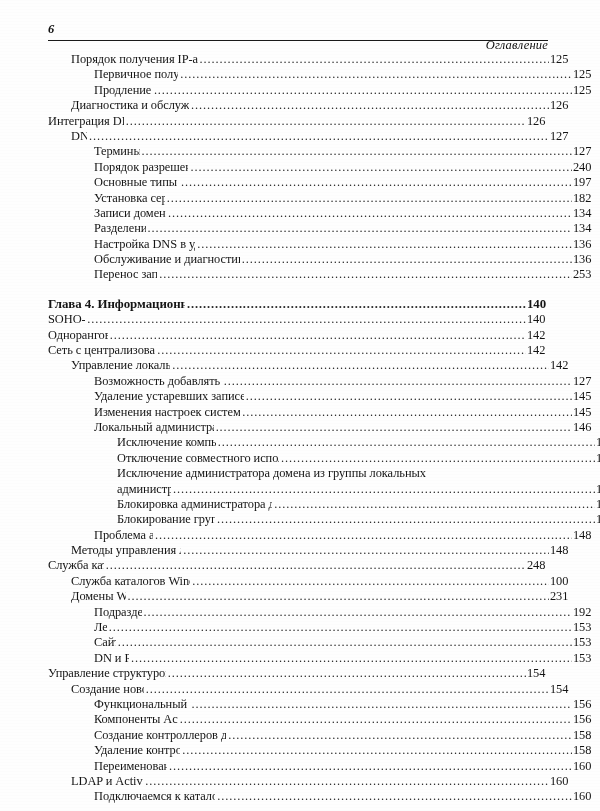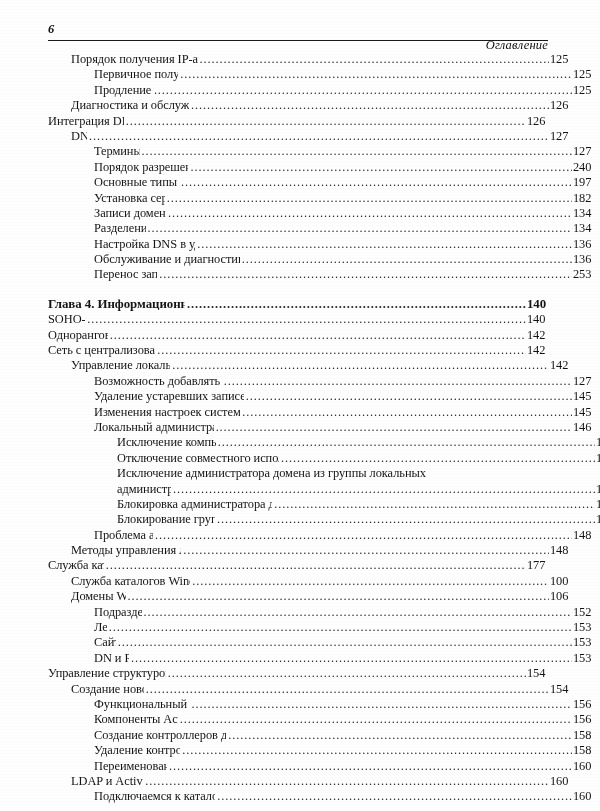--- a/index.html
+++ b/index.html
@@ -306,36 +306,36 @@
         <span class="page-no">148</span>
       </div>
       <div class="toc-entry lvl1">
         <span class="title">Методы управления локальной системой</span>
         <span class="leader"></span>
         <span class="page-no">148</span>
       </div>
       <div class="toc-entry lvl0">
         <span class="title">Служба каталогов</span>
         <span class="leader"></span>
-        <span class="page-no">177</span>
+        <span class="page-no">248</span>
       </div>
       <div class="toc-entry lvl1">
         <span class="title">Служба каталогов Windows (Active Directory)</span>
         <span class="leader"></span>
         <span class="page-no">100</span>
       </div>
       <div class="toc-entry lvl1">
         <span class="title">Домены Windows</span>
         <span class="leader"></span>
-        <span class="page-no">106</span>
+        <span class="page-no">231</span>
       </div>
       <div class="toc-entry lvl2">
         <span class="title">Подразделение</span>
         <span class="leader"></span>
-        <span class="page-no">152</span>
+        <span class="page-no">192</span>
       </div>
       <div class="toc-entry lvl2">
         <span class="title">Лес</span>
         <span class="leader"></span>
         <span class="page-no">153</span>
       </div>
       <div class="toc-entry lvl2">
         <span class="title">Сайты</span>
         <span class="leader"></span>
         <span class="page-no">153</span>

